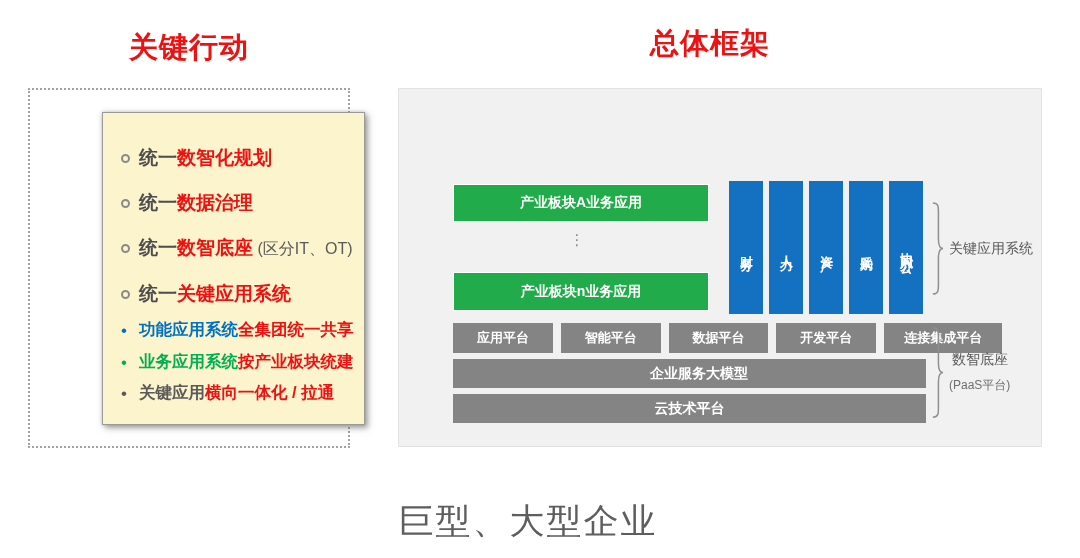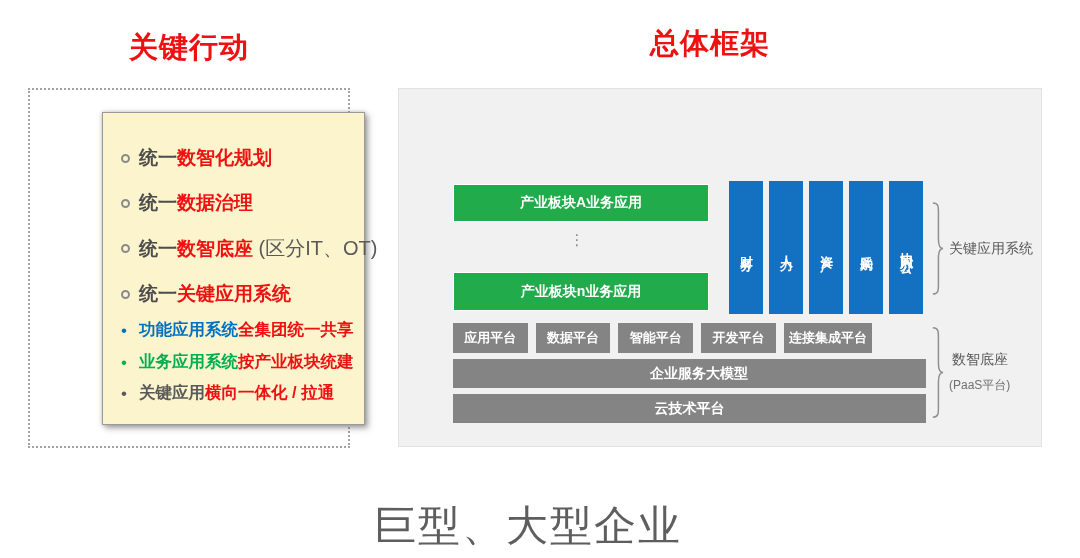--- a/index.html
+++ b/index.html
@@ -27,21 +27,21 @@
     box-shadow: 3px 3px 6px rgba(90,90,90,0.55), 0 0 4px rgba(120,120,120,0.4);
     margin-left: 40px;
   }
   .ka-item { left: 18px; width: 240px; display: flex; align-items: center; white-space: nowrap; }
   .ring-bullet {
     display: inline-block; width: 9px; height: 9px; border: 2px solid #8a8a8a;
     border-radius: 50%; margin-right: 9px; flex: 0 0 auto;
   }
   .ka-text { font-size: 19px; font-weight: bold; color: #4d4d4d; }
   .ka-text .hl { color: #ee1111; }
-  .ka-text .sfx { font-size: 20px; font-weight: normal; color: #595959; }
+  .ka-text .sfx { font-size: 16px; font-weight: normal; color: #595959; }
   .sub-item { left: 18px; width: 240px; display: flex; align-items: center; white-space: nowrap; }
   .dot-bullet { font-size: 17px; margin-right: 12px; line-height: 1; flex: 0 0 auto; }
   .sub-text { font-size: 16.5px; font-weight: bold; }
   .lead-blue  { color: #0070c0; }
   .lead-green { color: #00b050; }
   .lead-gray  { color: #595959; }
   .sub-text .rest { color: #ee1111; }
 
   
   #framework-panel {
@@ -68,21 +68,21 @@
   #green-bar-n { top: 183px; height: 39px; }
   #green-ellipsis { left: 168px; top: 142px; width: 20px; text-align: center; color: #8a8a8a; font-size: 15px; letter-spacing: 0; }
 
   #blue-cols { left: 330px; top: 92px; width: 194px; height: 133px; display: flex; gap: 6px; }
   .blue-col {
     flex: 1; background: #1470c0; color: #ffffff; font-weight: bold; font-size: 13px;
     display: flex; align-items: center; justify-content: center;
     writing-mode: vertical-rl; text-orientation: upright; letter-spacing: 3px;
   }
 
-  #platform-row { left: 54px; top: 234px; width: 419px; height: 30px; display: flex; gap: 8px; }
+  #platform-row { left: 54px; top: 234px; width: 549px; height: 30px; display: flex; gap: 8px; }
   .platform-box {
     flex: 1; background: #848484; color: #ffffff; font-weight: bold; font-size: 13px;
     display: flex; align-items: center; justify-content: center; white-space: nowrap;
   }
   .platform-box.wide { flex: 1.18; }
   .wide-bar {
     left: 54px; width: 473px; height: 29px; background: #848484;
     color: #ffffff; font-weight: bold; font-size: 14px;
     display: flex; align-items: center; justify-content: center;
   }
@@ -93,21 +93,21 @@
   #brace-apps { left: 532px; top: 112px; height: 95px; }
   #brace-base { left: 532px; top: 237px; height: 93px; }
   .side-label { color: #595959; font-size: 14px; white-space: nowrap; }
   #label-apps { left: 550px; top: 151px; }
   #label-base { left: 553px; top: 262px; }
   #label-base-sub { left: 550px; top: 288px; font-size: 12px; color: #6f6f6f; white-space: nowrap; }
 
   
   #bottom-title {
     left: 0; top: 498px; width: 1016px; text-align: center;
-    color: #5e5e5e; font-size: 42px; font-weight: 500; letter-spacing: 2px; padding-left: 40px;
+    color: #5e5e5e; font-size: 35px; font-weight: 500; letter-spacing: 2px; padding-left: 40px;
   }
 </style>
 </head>
 <body>
 
 <div class="abs section-title" id="left-title">关键行动</div>
 <div class="abs section-title" id="right-title">总体框架</div>
 
 <div class="abs" id="dotted-box"></div>
 <div class="abs" id="cream-box">
@@ -158,22 +158,22 @@
   <div class="abs" id="blue-cols">
     <div class="blue-col">财务</div>
     <div class="blue-col">人力</div>
     <div class="blue-col">资产</div>
     <div class="blue-col">采购</div>
     <div class="blue-col">协同办公</div>
   </div>
 
   <div class="abs" id="platform-row">
     <div class="platform-box">应用平台</div>
+    <div class="platform-box">智能平台</div>
     <div class="platform-box">数据平台</div>
-    <div class="platform-box">智能平台</div>
     <div class="platform-box">开发平台</div>
     <div class="platform-box wide">连接集成平台</div>
   </div>
 
   <div class="abs wide-bar" id="model-bar">企业服务大模型</div>
   <div class="abs wide-bar" id="cloud-bar">云技术平台</div>
 
   <svg class="abs brace" id="brace-apps" viewBox="0 0 14 100" preserveAspectRatio="none">
     <path d="M2,2 C8,2 8,6 8,12 L8,40 C8,46 9,50 13,50 C9,50 8,54 8,60 L8,88 C8,94 8,98 2,98" fill="none" stroke="#8f8f8f" stroke-width="1.6"></path>
   </svg>

